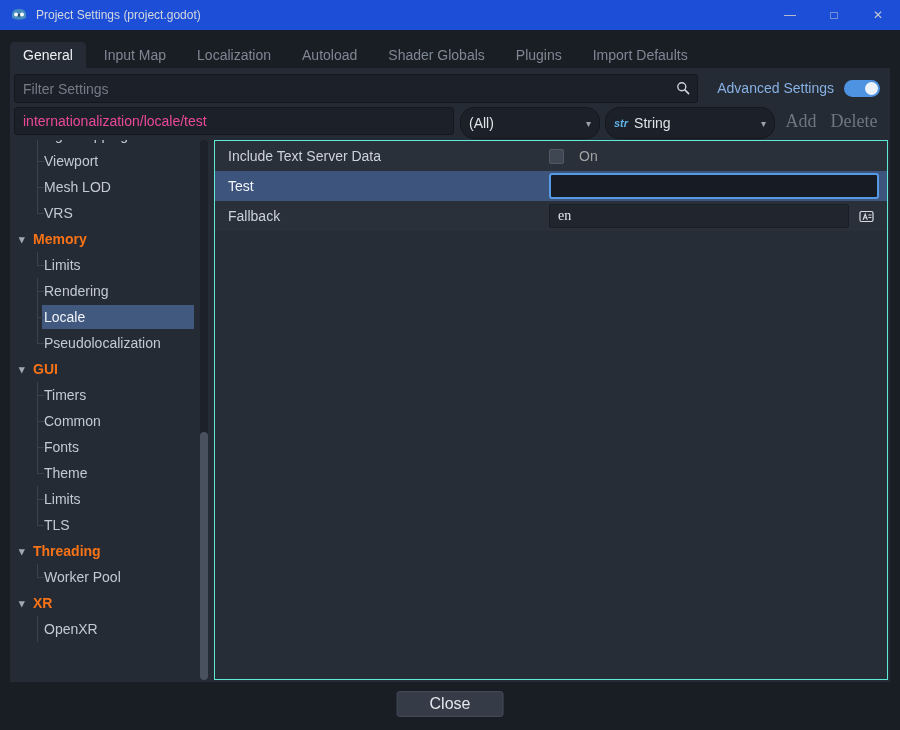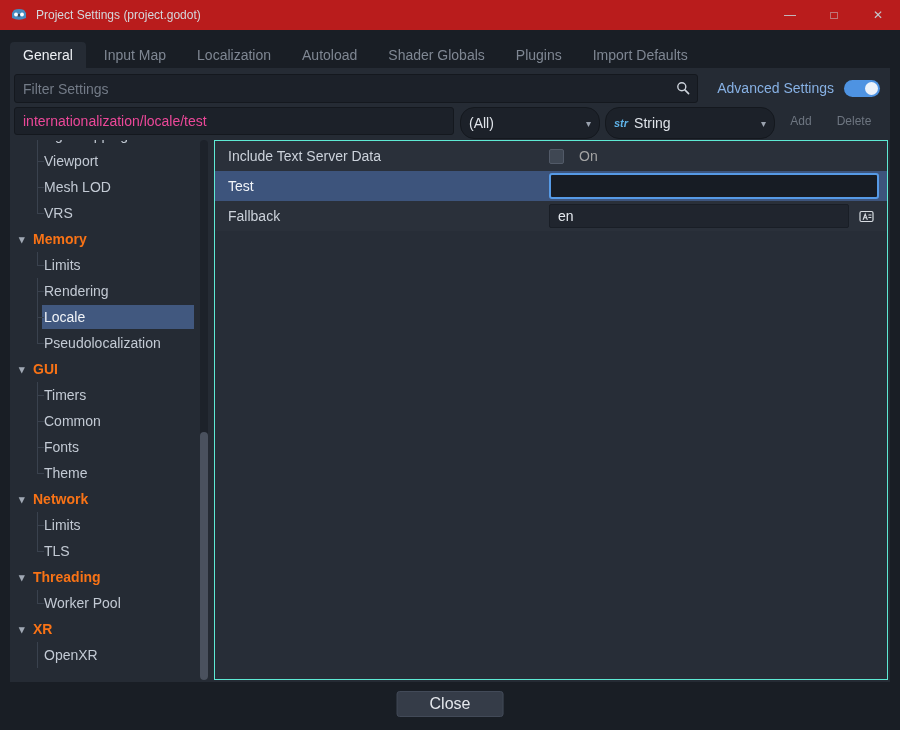--- a/index.html
+++ b/index.html
@@ -1,20 +1,20 @@
 <!DOCTYPE html>
 <html><head>
 <meta charset="utf-8">
 <style>
   *{margin:0;padding:0;box-sizing:border-box}
   html,body{width:900px;height:730px;overflow:hidden;background:#191e25;
     font-family:"Liberation Sans",sans-serif;-webkit-font-smoothing:antialiased}
 
   
-  .titlebar{position:absolute;top:0;left:0;right:0;height:30px;background:#b91c1c;
+  .titlebar{position:absolute;top:0;left:0;right:0;height:30px;background:#1d4ed8;
     display:flex;align-items:center;padding-left:10px}
   .title-text{margin-left:8px;font-size:12px;color:#d4d8dd}
   .win-controls{margin-left:auto;display:flex;height:30px}
   .win-btn{width:44px;height:30px;display:flex;align-items:center;justify-content:center;
     color:#c4c8cd;font-size:12px;background:transparent;border:none;cursor:default}
 
   
   .tabbar{position:absolute;top:42px;left:10px;right:10px;height:26px;display:flex;align-items:flex-end}
   .tab{height:26px;line-height:26px;padding:0 13px;font-size:14px;color:#7f8793;
     margin-right:5px;border-radius:4px 4px 0 0;cursor:default;white-space:nowrap}
@@ -39,21 +39,21 @@
 
   .path-input{position:absolute;left:4px;top:39px;width:440px;height:28px}
   .dd{position:absolute;top:39px;height:32px;background:#1c2129;border:1px solid #14181e;
     border-radius:14px;display:flex;align-items:center;padding:0 8px;font-size:14px;color:#dfe3e9;cursor:default}
   .dd-feature{left:450px;width:140px}
   .dd-type{left:595px;width:170px}
   .ddchev{margin-left:auto;color:#9aa2ae;font-size:10px}
   .ddchev::before{content:"▾"}
   .stricon{font-style:italic;font-weight:bold;font-size:11px;color:#5fb3e8;margin-right:6px}
   .btn-flat{position:absolute;top:39px;height:28px;line-height:28px;
-    color:#6e7681;font-size:12px;background:transparent;border:none;font-family:Liberation Sans, sans-serif;cursor:default}
+    color:#6e7681;font-size:18px;background:transparent;border:none;font-family:Liberation Serif, serif;cursor:default}
   .btn-add{left:770px;width:42px}
   .btn-del{left:816px;width:56px}
 
   
   .tree{position:absolute;left:4px;top:72px;width:194px;bottom:2px;overflow:hidden}
   .trow{position:relative;height:26px;display:flex;align-items:center;font-size:14px;color:#c3cad4;cursor:default}
   .trow:first-child{margin-top:-18px}
   .chev{position:absolute;left:5px;top:50%;transform:translateY(-50%);font-size:11px;color:#a0a8b4}
   .chev::before{content:"▾"}
   .trow.section{font-weight:bold;color:#f97316;padding-left:19px}
@@ -72,21 +72,21 @@
   .settings{position:absolute;left:204px;right:2px;top:72px;bottom:2px;background:#272d37;
     border:1px solid #5eead4;overflow:hidden}
   .srow{position:relative;height:30px;display:flex;align-items:center;padding-left:13px;
     font-size:14px;color:#ccd2db}
   .srow.stripe{background:#2a303a}
   .srow.selectedrow{background:#3d547c;color:#f1f4f8}
   .sctrl{position:absolute;left:334px;right:8px;top:0;bottom:0;display:flex;align-items:center}
   .checkbox{width:15px;height:15px;background:#3f4753;border:1px solid #525a68;border-radius:2px;cursor:default}
   .cbtext{margin-left:15px;color:#a3a3a3}
   .ledit{flex:1;height:26px;background:#171c24;border:2px solid #569ae6;border-radius:3px;
-    color:#e4e8ee;font-size:14px;font-family:Liberation Sans, sans-serif;padding:0 8px;outline:none}
+    color:#e4e8ee;font-size:14px;font-family:Liberation Serif, serif;padding:0 8px;outline:none}
   .ledit.plain{flex:0 0 300px;height:24px;background:#20252e;border:1px solid #191e26;border-radius:2px}
   .iconbtn{width:26px;height:24px;margin-left:4px;background:transparent;border:none;
     display:flex;align-items:center;justify-content:center;cursor:default}
 
   
   .close-btn{position:absolute;top:691px;left:50%;transform:translateX(-50%);height:26px;
     padding:0 32px;background:#353c48;border:1px solid #424a58;border-radius:3px;
     color:#e4e7ec;font-size:16px;font-family:inherit;cursor:default}
 </style>
 </head>
@@ -208,24 +208,20 @@
     </div>
     <div class="trow child">
       <span class="vline"></span>
         <span class="hline"></span>
       <span class="tlabel">Fonts</span>
     </div>
     <div class="trow child last">
       <span class="vline"></span>
         <span class="hline"></span>
       <span class="tlabel">Theme</span>
-    </div>
-    <div class="trow section">
-      <span class="chev"></span>
-      <span class="tlabel">Network</span>
     </div>
     <div class="trow child">
       <span class="vline"></span>
         <span class="hline"></span>
       <span class="tlabel">Limits</span>
     </div>
     <div class="trow child last">
       <span class="vline"></span>
         <span class="hline"></span>
       <span class="tlabel">TLS</span>

